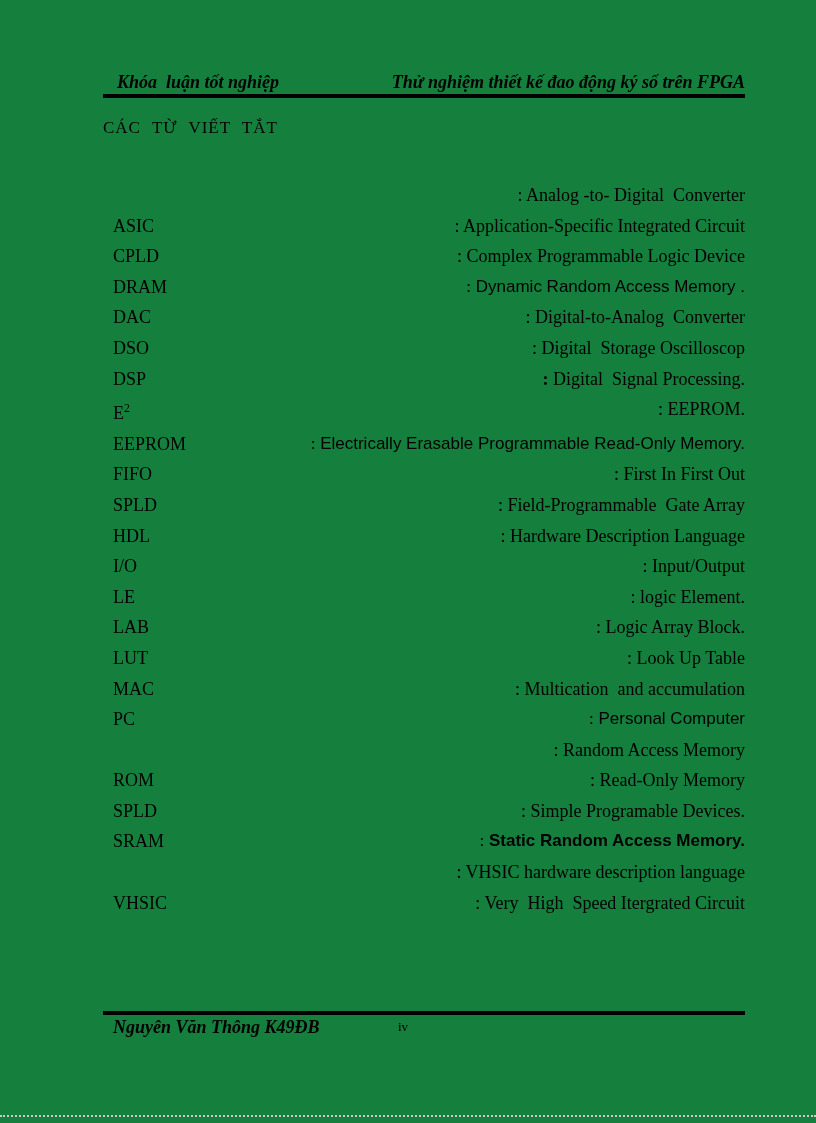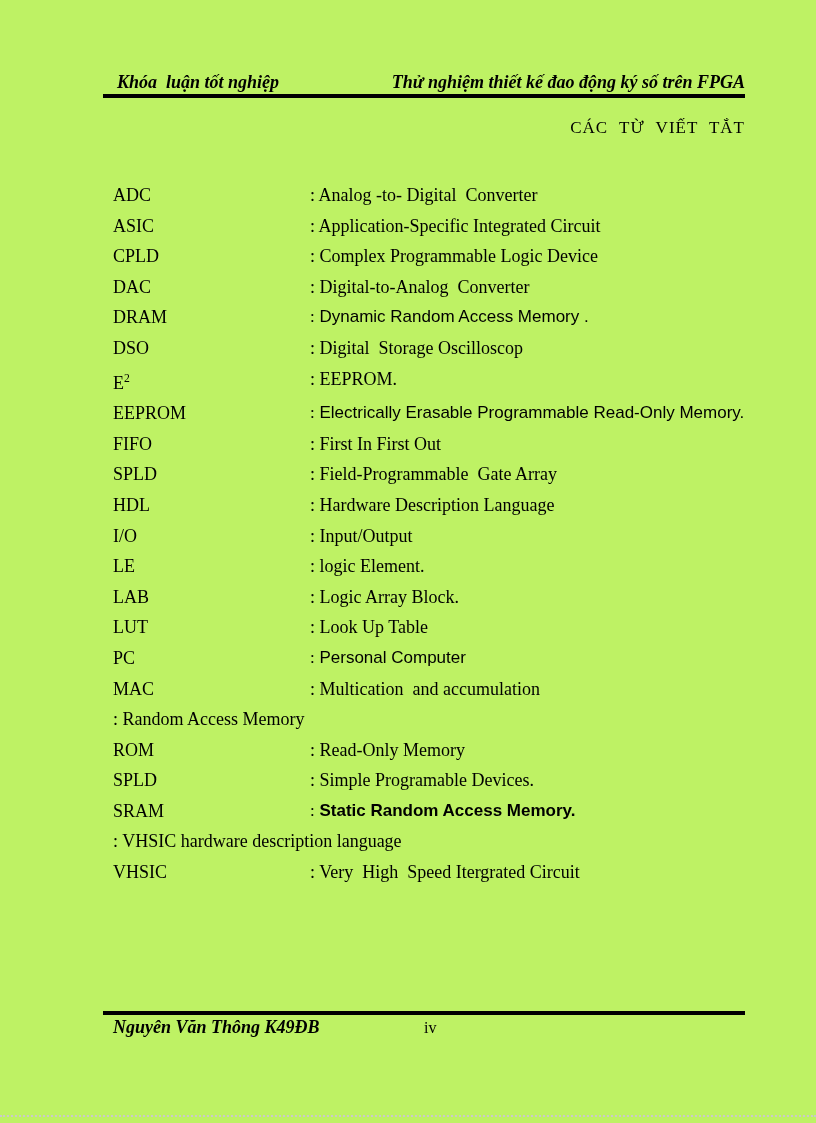--- a/index.html
+++ b/index.html
@@ -1,21 +1,21 @@
 <!DOCTYPE html>
 <html><head>
 <meta charset="utf-8">
 <style>
   * { margin: 0; padding: 0; box-sizing: border-box; }
   html, body { background: #ffffff; }
   .page {
     position: relative;
     width: 816px;
     height: 1123px;
-    background: #bef264;
+    background: #15803d;
     font-family: "Liberation Serif", serif;
     color: #000000;
     overflow: hidden;
   }
   .header {
     position: absolute;
     left: 103px;
     right: 71px;
     top: 72px;
     display: flex;
@@ -34,21 +34,21 @@
     border-top: 1px solid #000;
     border-bottom: 3px solid #000;
   }
   .rule-top { top: 94px; }
   .rule-bottom { top: 1011px; }
   .title {
     position: absolute;
     left: 103px;
     right: 71px;
     top: 118px;
-    text-align: right;
+    text-align: left;
     font-size: 17px;
     font-weight: 500;
     letter-spacing: 1px;
     word-spacing: 6px;
   }
   .abbr-list {
     position: absolute;
     left: 113px;
     right: 71px;
     top: 180px;
@@ -61,43 +61,44 @@
   .abbr {
     width: 197px;
     flex: 0 0 197px;
   }
   .abbr sup { font-size: 0.65em; }
   .def {
     flex: 1 1 auto;
     white-space: pre-wrap;
     padding-left: 14px;
     text-indent: -14px;
+    text-align: right;
   }
   .def.sans {
     font-family: "Liberation Sans", sans-serif;
     font-size: 17px;
   }
   .def.bold { font-weight: bold; }
   .colon { font-family: "Liberation Serif", serif; font-weight: normal; }
   .colon-bold { font-weight: bold; }
   .footer {
     position: absolute;
     left: 105px;
     right: 71px;
     top: 1017px;
     font-size: 18px;
     font-weight: bold;
     font-style: italic;
     margin-left: 8px;
   }
   .page-num {
     position: absolute;
-    left: 424px;
+    left: 398px;
     top: 1019px;
-    font-size: 16px;
+    font-size: 13px;
     font-weight: normal;
     font-style: normal;
   }
   .bottom-dotted {
     position: absolute;
     left: 0;
     right: 0;
     top: 1115px;
     border-top: 2px dotted #c9c9c9;
   }
@@ -110,44 +111,47 @@
   <div class="header">
     <span class="hleft">Khóa  luận tốt nghiệp</span>
     <span class="hright">Thử nghiệm thiết kế đao động ký số trên FPGA</span>
   </div>
   <div class="double-rule rule-top"></div>
 
   <div class="title">CÁC TỪ VIẾT TẮT</div>
 
   <div class="abbr-list" id="abbr-list">
       <div class="row">
-        <span class="abbr">ADC</span>
         <span class="def"><span class="colon">:</span> Analog -to- Digital  Converter</span>
       </div>
       <div class="row">
         <span class="abbr">ASIC</span>
         <span class="def"><span class="colon">:</span> Application-Specific Integrated Circuit</span>
       </div>
       <div class="row">
         <span class="abbr">CPLD</span>
         <span class="def"><span class="colon">:</span> Complex Programmable Logic Device</span>
       </div>
       <div class="row">
+        <span class="abbr">DRAM</span>
+        <span class="def sans"><span class="colon">:</span> Dynamic Random Access Memory .</span>
+      </div>
+      <div class="row">
         <span class="abbr">DAC</span>
         <span class="def"><span class="colon">:</span> Digital-to-Analog  Converter</span>
       </div>
       <div class="row">
-        <span class="abbr">DRAM</span>
-        <span class="def sans"><span class="colon">:</span> Dynamic Random Access Memory .</span>
-      </div>
-      <div class="row">
         <span class="abbr">DSO</span>
         <span class="def"><span class="colon">:</span> Digital  Storage Oscilloscop</span>
       </div>
       <div class="row">
+        <span class="abbr">DSP</span>
+        <span class="def"><span class="colon colon-bold">:</span> Digital  Signal Processing.</span>
+      </div>
+      <div class="row">
         <span class="abbr">E<sup>2</sup></span>
         <span class="def"><span class="colon">:</span> EEPROM.</span>
       </div>
       <div class="row">
         <span class="abbr">EEPROM</span>
         <span class="def sans"><span class="colon">:</span> Electrically Erasable Programmable Read-Only Memory.</span>
       </div>
       <div class="row">
         <span class="abbr">FIFO</span>
         <span class="def"><span class="colon">:</span> First In First Out</span>
@@ -170,26 +174,26 @@
       </div>
       <div class="row">
         <span class="abbr">LAB</span>
         <span class="def"><span class="colon">:</span> Logic Array Block.</span>
       </div>
       <div class="row">
         <span class="abbr">LUT</span>
         <span class="def"><span class="colon">:</span> Look Up Table</span>
       </div>
       <div class="row">
+        <span class="abbr">MAC</span>
+        <span class="def"><span class="colon">:</span> Multication  and accumulation</span>
+      </div>
+      <div class="row">
         <span class="abbr">PC</span>
         <span class="def sans"><span class="colon">:</span> Personal Computer</span>
-      </div>
-      <div class="row">
-        <span class="abbr">MAC</span>
-        <span class="def"><span class="colon">:</span> Multication  and accumulation</span>
       </div>
       <div class="row">
         <span class="def"><span class="colon">:</span> Random Access Memory</span>
       </div>
       <div class="row">
         <span class="abbr">ROM</span>
         <span class="def"><span class="colon">:</span> Read-Only Memory</span>
       </div>
       <div class="row">
         <span class="abbr">SPLD</span>

